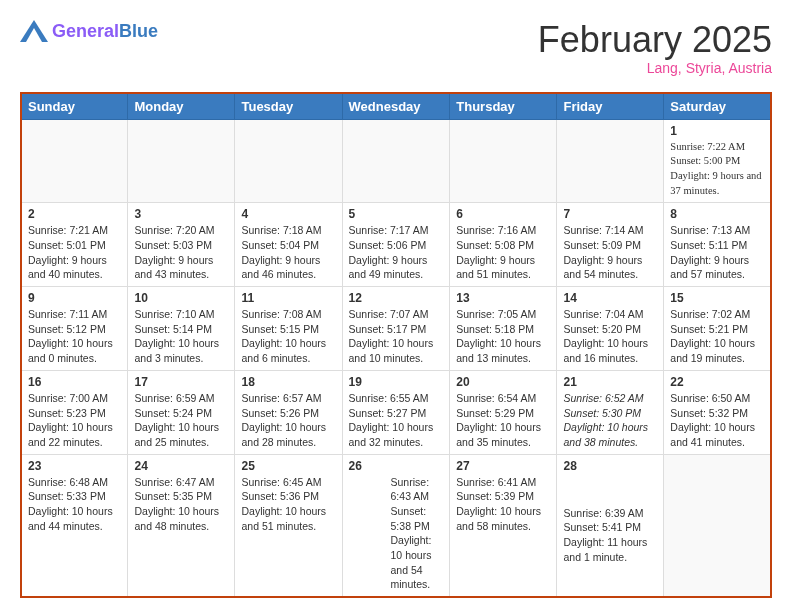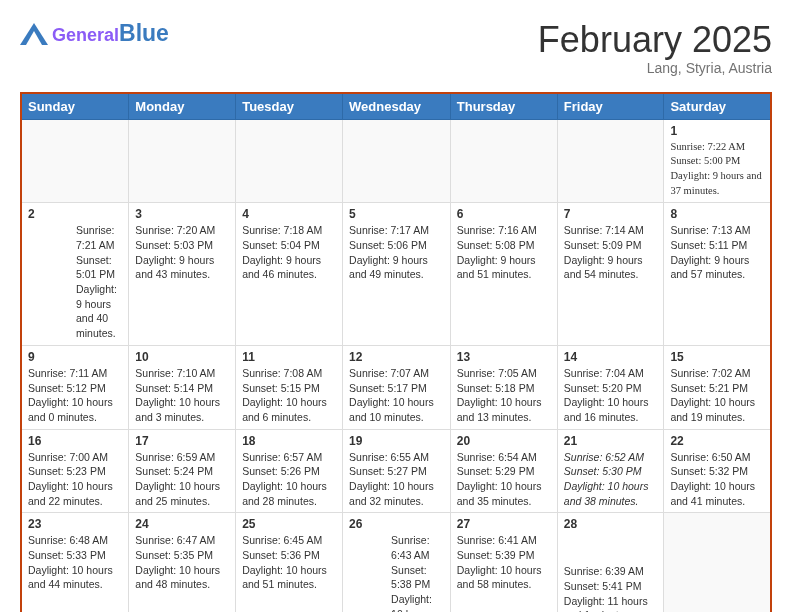--- a/index.html
+++ b/index.html
@@ -20,40 +20,40 @@
       display: flex;
       align-items: center;
       gap: 4px;
     }
     .logo-text-general {
       font-size: 18px;
       font-weight: bold;
       color: #8b5cf6;
     }
     .logo-text-blue {
-      font-size: 23px;
+      font-size: 18px;
       font-weight: bold;
       color: #3a7bbf;
     }
     .logo-icon {
       width: 28px;
       height: 22px;
     }
     .title-section {
       text-align: right;
     }
     .month-year {
       font-size: 36px;
       font-weight: normal;
       color: #333;
       line-height: 1.1;
     }
     .location {
       font-size: 14px;
-      color: #737373;
+      color: #ec4899;
     }
     .calendar {
       width: 100%;
       border-collapse: collapse;
       border: 2px solid #c2410c;
     }
     .calendar th {
       background-color: #3a7bbf;
       color: #fff;
       text-align: left;
@@ -127,21 +127,21 @@
         <td>
           <span class="day-number">1</span>
           <div class="day-info" style="white-space: pre-line; font-family: Liberation Serif, serif;">Sunrise: 7:22 AM
 Sunset: 5:00 PM
 Daylight: 9 hours and 37 minutes.</div>
         </td>
       </tr>
       <tr>
         <td>
           <span class="day-number">2</span>
-          <div class="day-info" style="white-space: pre-line; margin-left: 48px;">Sunrise: 7:21 AM
+          <div class="day-info" style="white-space: pre-line;">Sunrise: 7:21 AM
 Sunset: 5:01 PM
 Daylight: 9 hours and 40 minutes.</div>
         </td>
         <td>
           <span class="day-number">3</span>
           <div class="day-info" style="white-space: pre-line;">Sunrise: 7:20 AM
 Sunset: 5:03 PM
 Daylight: 9 hours and 43 minutes.</div>
         </td>
         <td>

